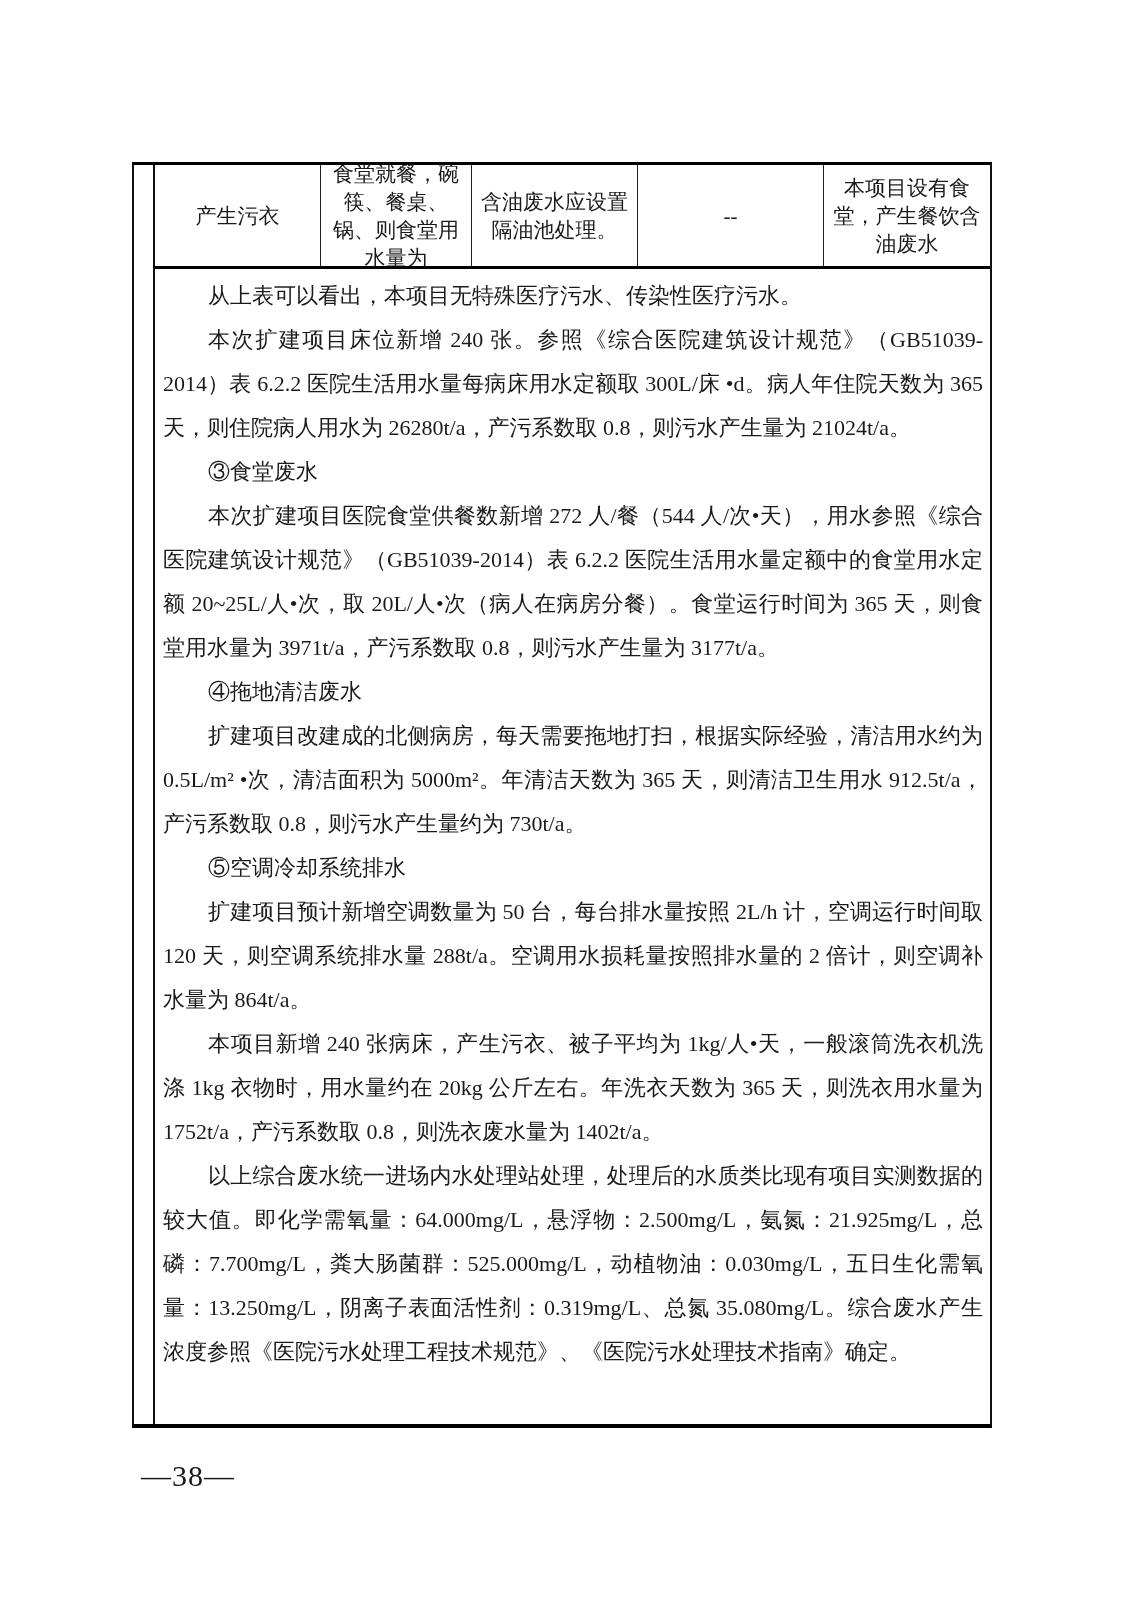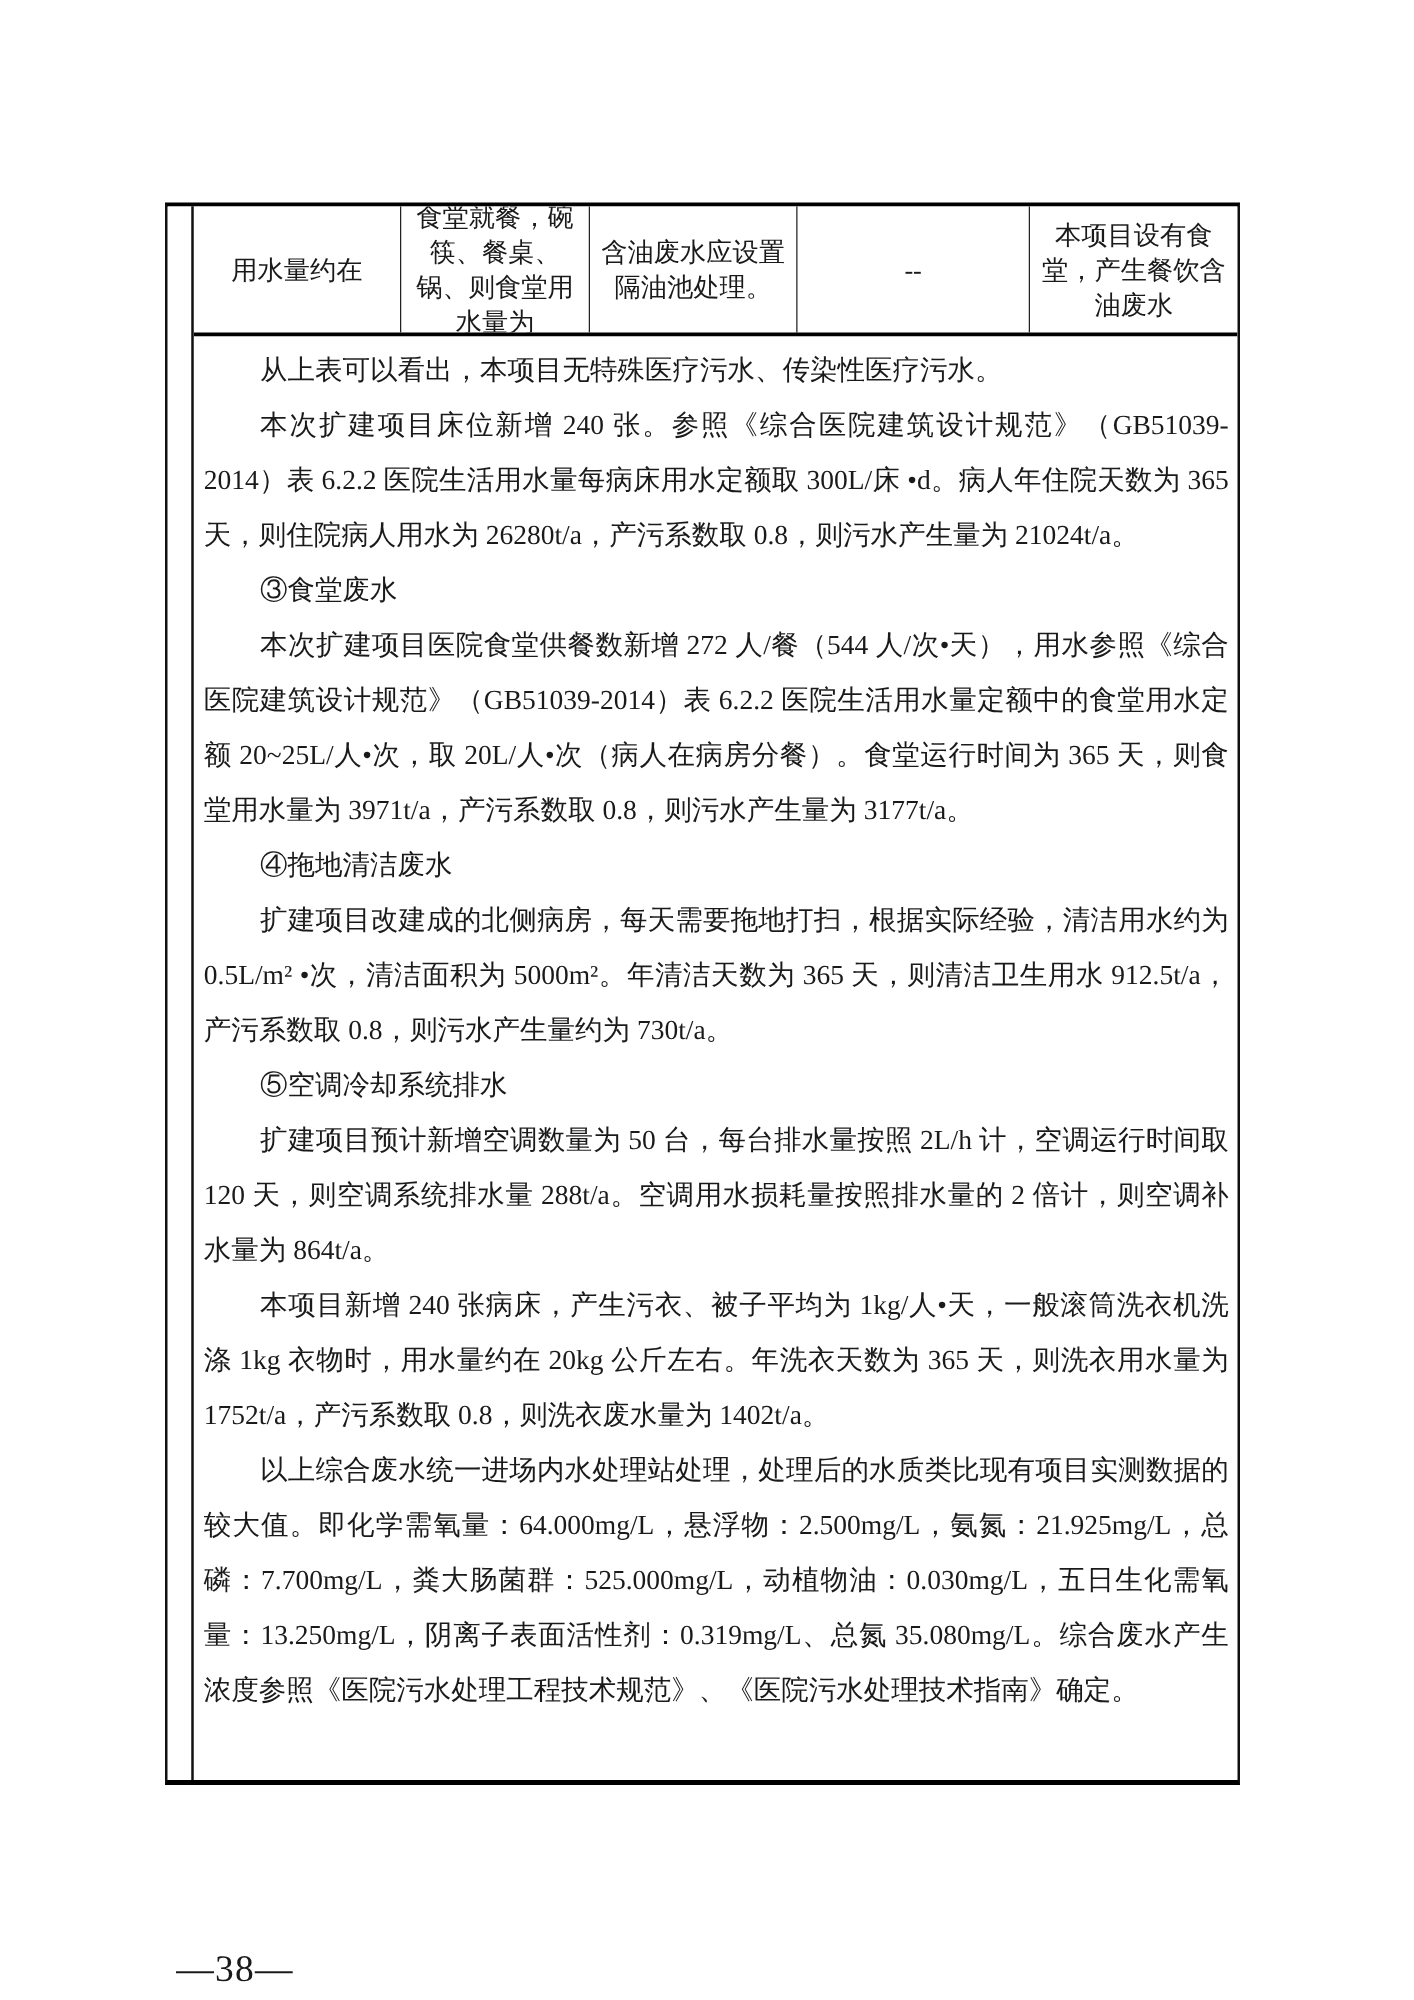--- a/index.html
+++ b/index.html
@@ -72,35 +72,35 @@
     overflow: hidden;
   }
   .body-text p {
     text-indent: 2.05em;
     margin: 0;
   }
 
   .page-number {
     position: absolute;
     left: 141px;
-    top: 1559px;
+    top: 1459px;
     font-size: 30px;
     color: #1a1a1a;
     letter-spacing: 1px;
   }
 </style>
 </head>
 <body>
 
 <div class="content-box">
   <div class="gutter"></div>
   <div class="main">
 
     <div class="trow">
-      <div class="tcell c0">用水量约在</div>
+      <div class="tcell c0">产生污衣</div>
       <div class="tcell c1">食堂就餐，碗筷、餐桌、锅、则食堂用水量为</div>
       <div class="tcell c2">含油废水应设置隔油池处理。</div>
       <div class="tcell c3">--</div>
       <div class="tcell c4">本项目设有食堂，产生餐饮含油废水</div>
     </div>
 
     <div class="body-text">
       <p>从上表可以看出，本项目无特殊医疗污水、传染性医疗污水。</p>
       <p>本次扩建项目床位新增 240 张。参照《综合医院建筑设计规范》（GB51039-2014）表 6.2.2 医院生活用水量每病床用水定额取 300L/床 •d。病人年住院天数为 365 天，则住院病人用水为 26280t/a，产污系数取 0.8，则污水产生量为 21024t/a。</p>
       <p>③食堂废水</p>

